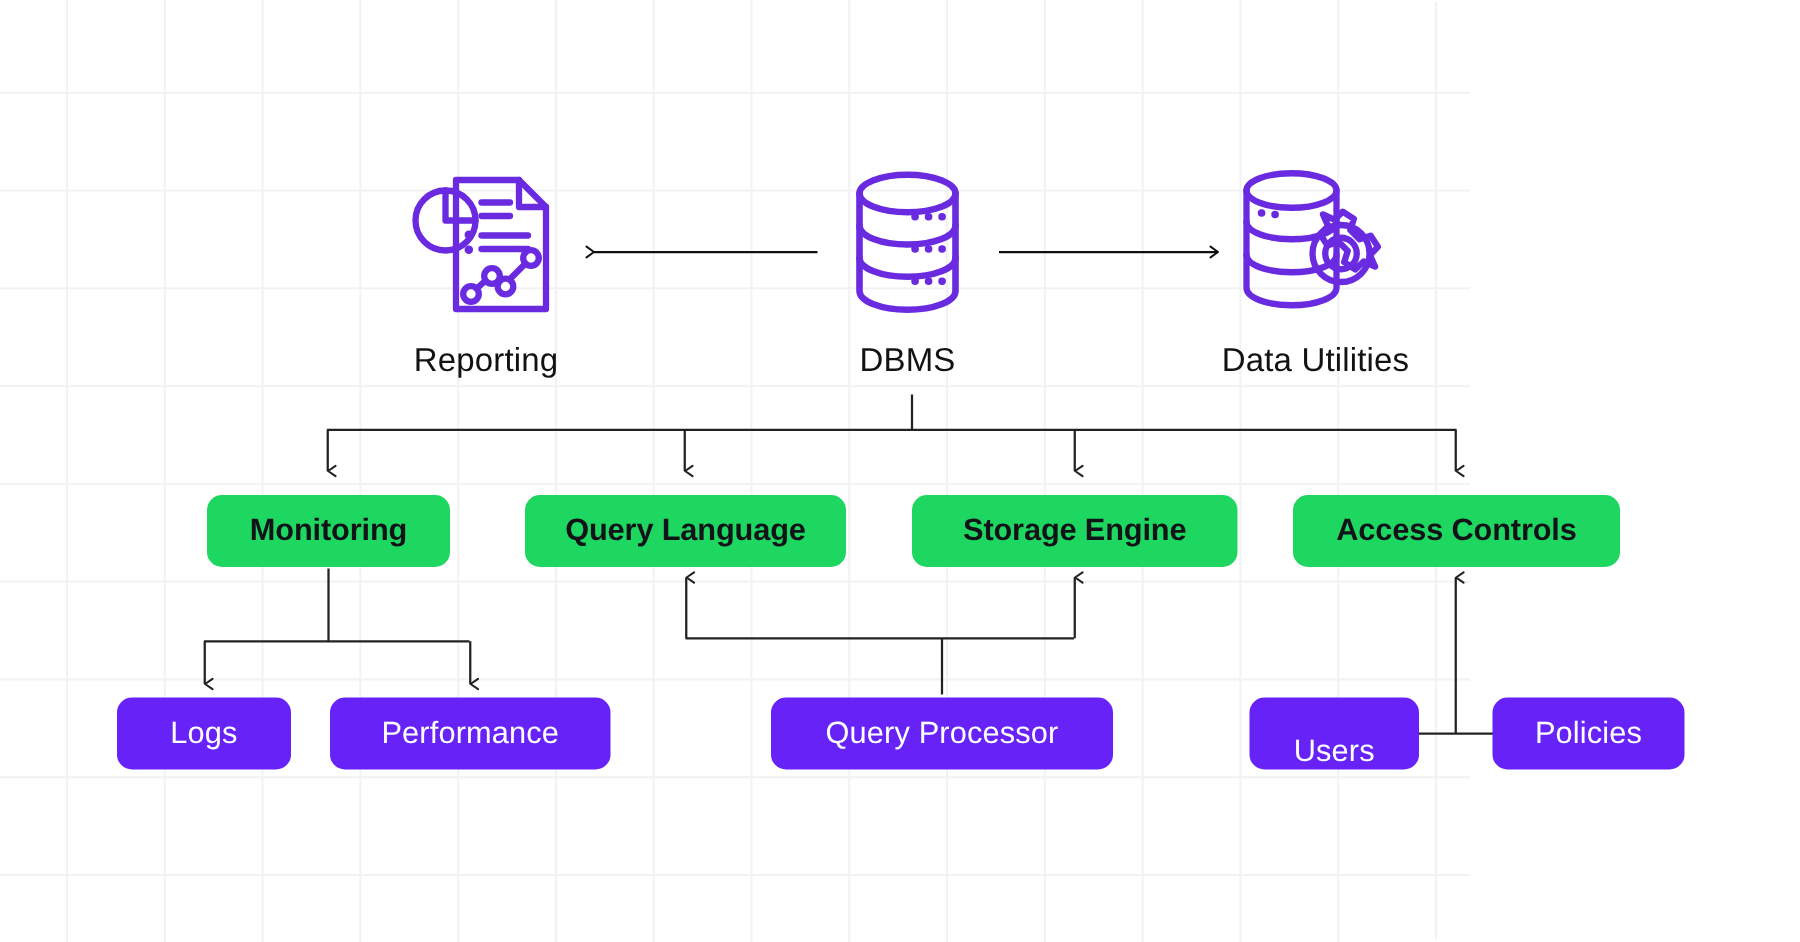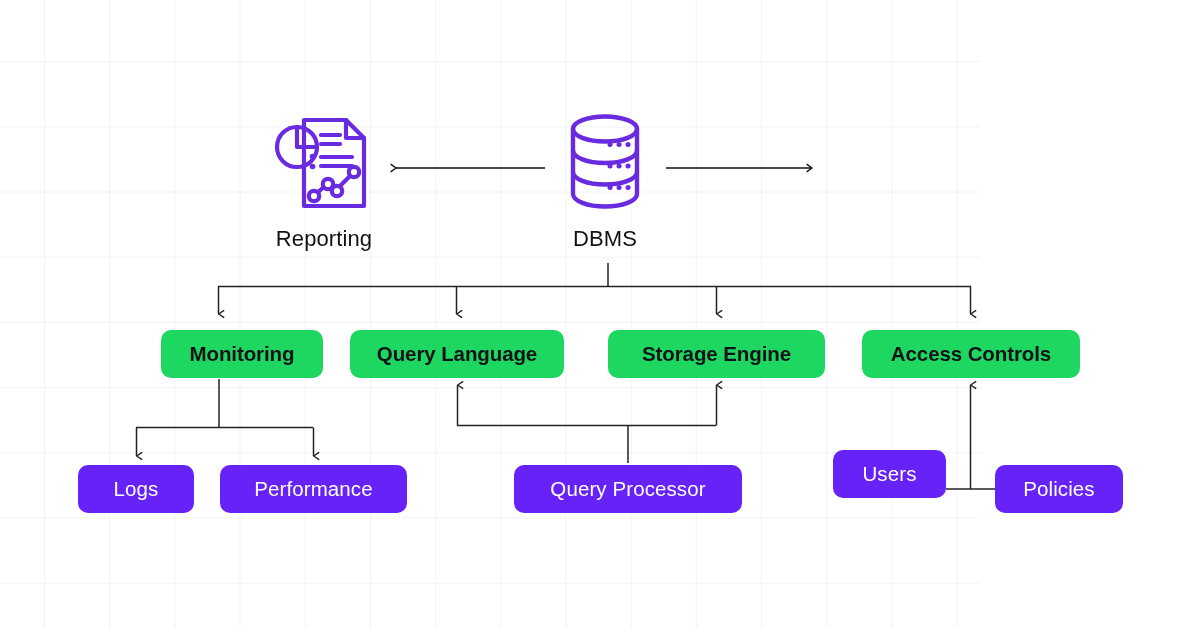--- a/index.html
+++ b/index.html
@@ -139,22 +139,39 @@
         <g stroke-width="5" stroke-linecap="round">
           <path d="M51 34.5 h0.1 M60 34.5 h0.1 M69 34.5 h0.1"></path>
           <path d="M51 56 h0.1 M60 56 h0.1 M69 56 h0.1"></path>
           <path d="M51 77.5 h0.1 M60 77.5 h0.1 M69 77.5 h0.1"></path>
         </g>
       </svg>
     </span>
     <span class="cap">DBMS</span>
   </div>
 
-
-  <div class="node green" style="left:138px;top:330px;width:162px;margin-left:23px;">
+  <div class="topnode" style="left:797px;top:110px;width:160px;">
+    <span class="ico">
+      <svg width="112" height="104" viewBox="0 0 112 104" fill="none" stroke="#6a2ae0" stroke-width="4.2" stroke-linecap="round" stroke-linejoin="round">
+        <ellipse cx="40" cy="17" rx="30" ry="11.5"></ellipse>
+        <path d="M10 17 V82 a30 11.5 0 0 0 60 0 V17"></path>
+        <path d="M10 38 a30 11.5 0 0 0 60 0"></path>
+        <path d="M10 60 a30 11.5 0 0 0 60 0"></path>
+        <g stroke-width="5" stroke-linecap="round">
+          <path d="M20 32 h0.1 M29 33 h0.1"></path>
+        </g>
+        <path d="M73.0 39.0 l7.6 3.4 5.6 -5.3 7.4 4.8 -2.4 7.5 6.1 6.1 7.5 -2.4 4.8 7.4 -5.3 5.6 3.4 7.6 -7.6 -3.4 -5.6 5.3 -7.4 -4.8 2.4 -7.5 -6.1 -6.1 -7.5 2.4 -4.8 -7.4 5.3 -5.6 z" transform="translate(-12,-6) rotate(0 85 65)"></path>
+        <circle cx="73" cy="59" r="19"></circle>
+        <circle cx="73" cy="59" r="10.5"></circle>
+      </svg>
+    </span>
+    <span class="cap">Data Utilities</span>
+  </div>
+
+  <div class="node green" style="left:138px;top:330px;width:162px;">
     <span>Monitoring</span>
   </div>
 
   <div class="node green" style="left:608px;top:330px;width:217px;">
     <span>Storage Engine</span>
   </div>
 
   <div class="node green" style="left:350px;top:330px;width:214px;">
     <span>Query Language</span>
   </div>
@@ -168,21 +185,21 @@
   </div>
 
   <div class="node purple" style="left:220px;top:465px;width:187px;">
     <span>Performance</span>
   </div>
 
   <div class="node purple" style="left:514px;top:465px;width:228px;">
     <span>Query Processor</span>
   </div>
 
-  <div class="node purple" style="left:833px;top:450px;width:113px;">
+  <div class="node purple" style="left:833px;top:465px;width:113px;align-items:flex-end;">
     <span>Users</span>
   </div>
 
   <div class="node purple" style="left:995px;top:465px;width:128px;">
     <span>Policies</span>
   </div>
 
 </div>
 
 </body></html>

